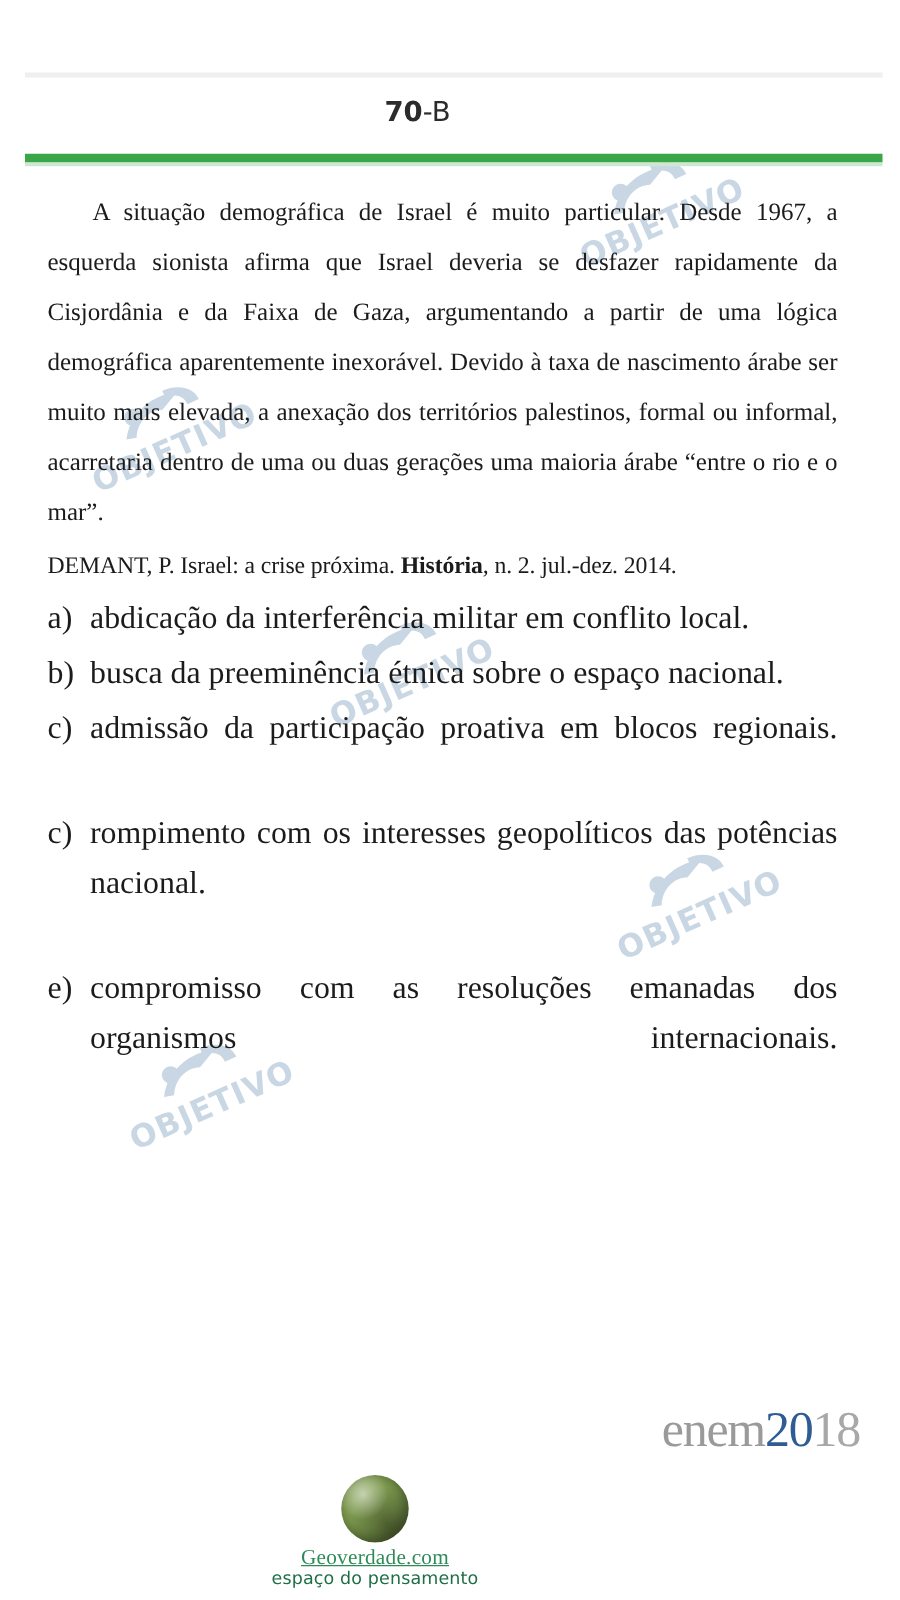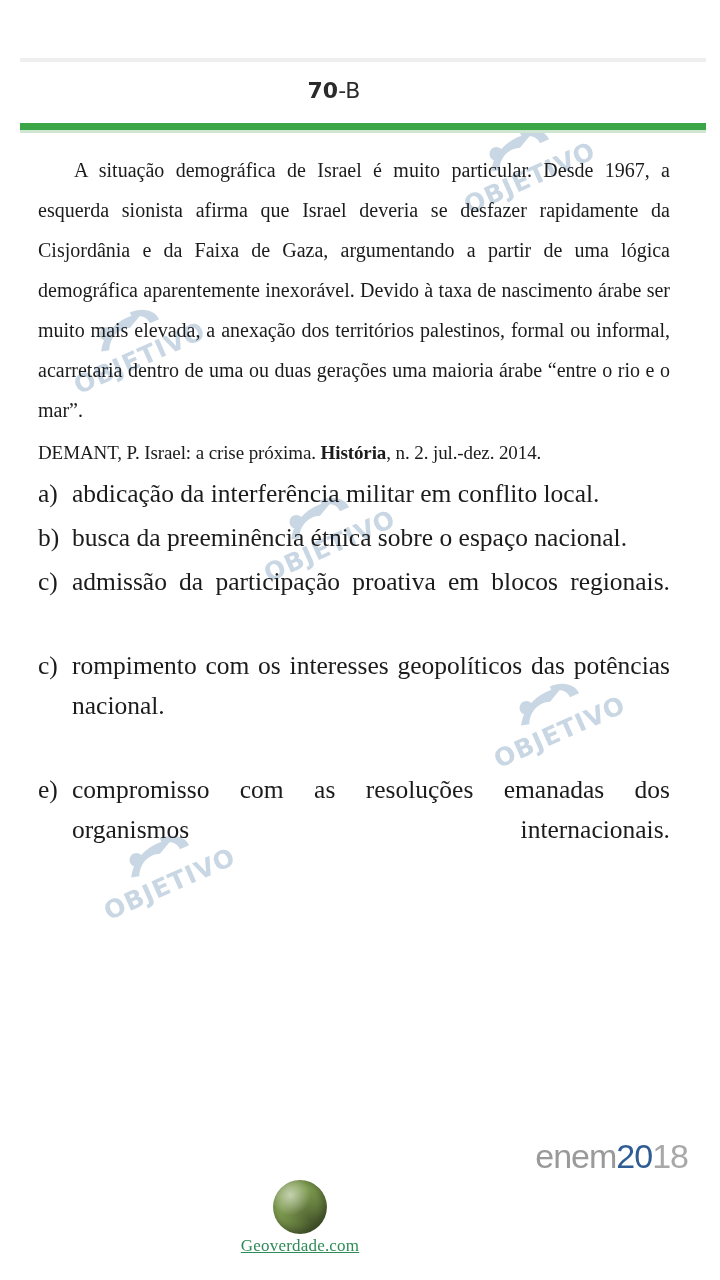--- a/index.html
+++ b/index.html
@@ -169,23 +169,23 @@
   .footer {
     position: absolute;
     left: 0;
     top: 1125px;
     width: 720px;
     z-index: 3;
   }
   .enem-logo {
     position: absolute;
     right: 32px;
-    top: 12px;
-    font-family: Liberation Sans, sans-serif;
-    font-size: 34px;
+    top: 0;
+    font-family: Liberation Serif, serif;
+    font-size: 40px;
     line-height: 38px;
     letter-spacing: -1px;
     white-space: nowrap;
   }
   .enem-logo .enem-word { color: #9a9a9a; }
   .enem-logo .enem-20 { color: #2f5d93; }
   .enem-logo .enem-18 { color: #a8a8a8; }
 
   .geo-block {
     position: absolute;
@@ -320,16 +320,17 @@
       </li>
     </ul>
   </div>
 
   <div class="footer">
     <div class="enem-logo"><span class="enem-word">enem</span><span class="enem-20">20</span><span class="enem-18">18</span></div>
 
     <div class="geo-block">
       <span class="globe"></span>
       <div class="geo-name">Geoverdade.com</div>
+      <div class="geo-tagline">espaço do pensamento</div>
     </div>
   </div>
 
 </div>
 
 </body></html>

